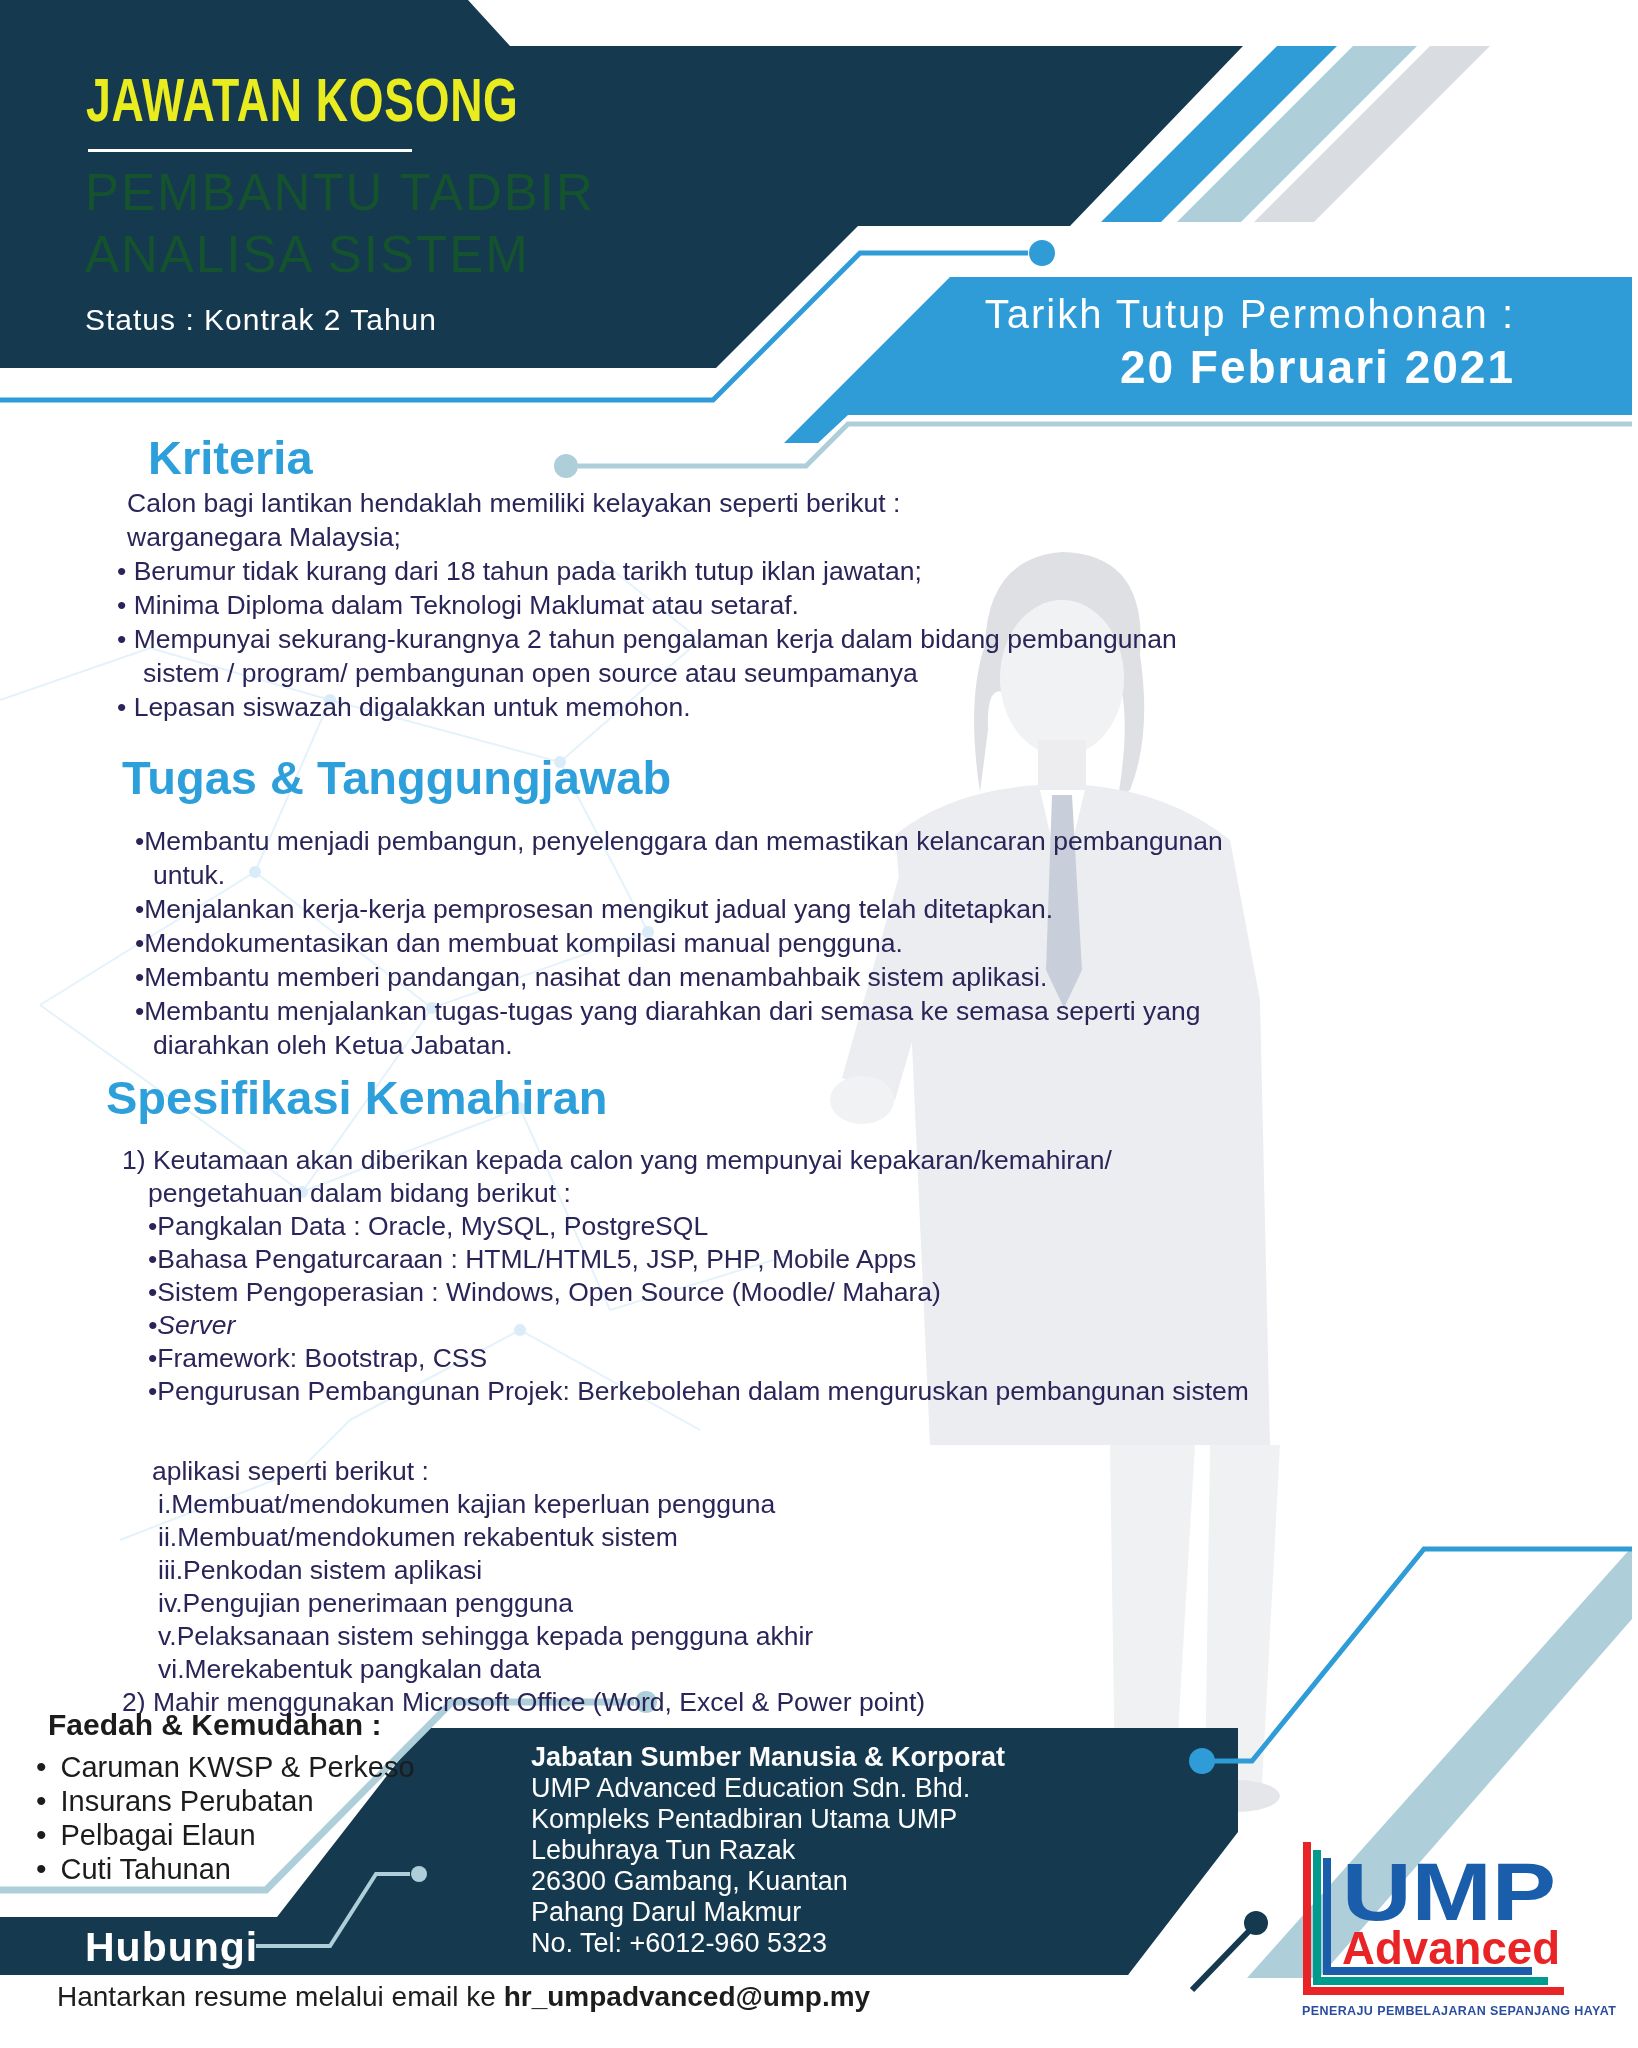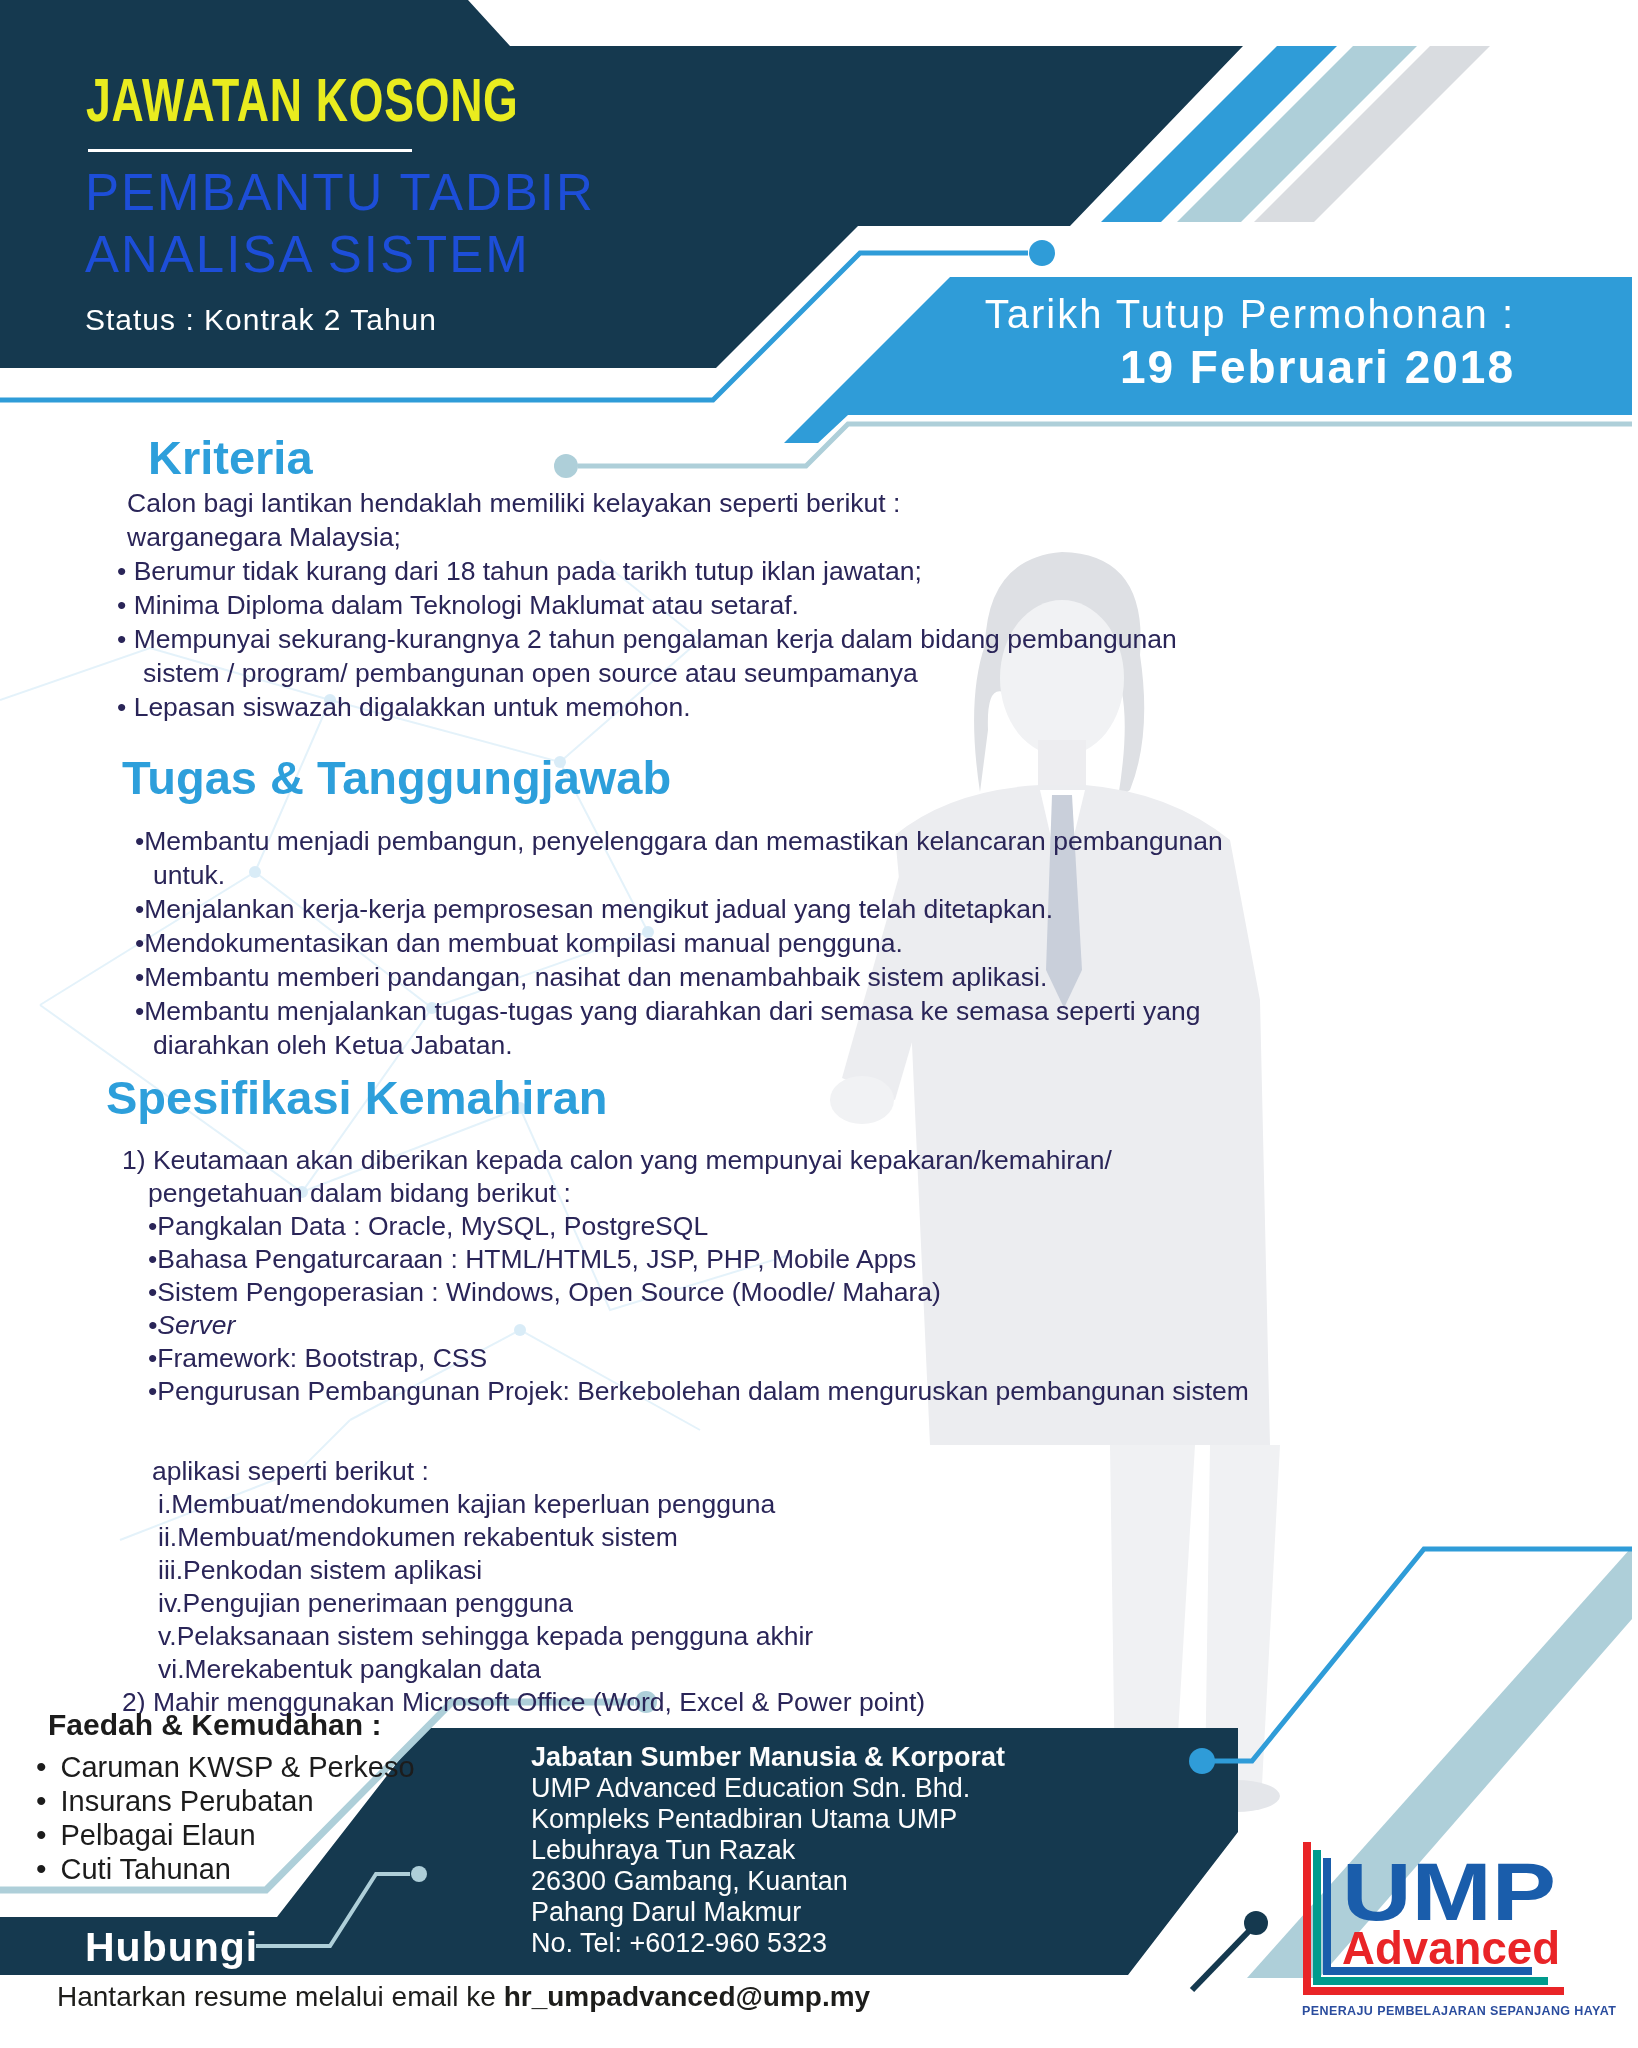--- a/index.html
+++ b/index.html
@@ -15,21 +15,21 @@
   #footer-shape{left:0;top:0;width:1638px;height:2048px;background:#15394f;z-index:2;
     clip-path:polygon(0px 1917px,277px 1917px,424px 1728px,1238px 1728px,1238px 1832px,1128px 1975px,0px 1975px);}
   svg{display:block;}
   #decor{left:0;top:0;z-index:3;pointer-events:none;}
   #network{left:0;top:0;z-index:1;pointer-events:none;}
   #person{left:800px;top:540px;z-index:0;pointer-events:none;}
   
   #title{left:86px;top:64px;font-size:62px;font-weight:bold;color:#e9ec1f;z-index:4;
          transform:scaleX(.72);transform-origin:left top;letter-spacing:1px;white-space:nowrap;}
   #title-rule{left:88px;top:149px;width:324px;height:3px;background:#ffffff;z-index:4;}
-  #subtitle{left:85px;top:162px;font-size:51px;line-height:62px;color:#1d4ed8;z-index:4;letter-spacing:2px;}
+  #subtitle{left:85px;top:162px;font-size:51px;line-height:62px;color:#14532d;z-index:4;letter-spacing:2px;}
   #status{left:85px;top:303px;font-size:30px;color:#ffffff;z-index:4;letter-spacing:1px;}
   
   #deadline{left:700px;top:289px;width:815px;text-align:right;color:#ffffff;z-index:4;}
   #deadline .l1{font-size:40px;letter-spacing:2px;line-height:50px;}
   #deadline .l2{font-size:46px;font-weight:bold;letter-spacing:2px;line-height:56px;}
   
   .heading{font-weight:bold;color:#2d9fdb;font-size:47px;z-index:4;white-space:nowrap;}
   #kriteria-h{left:148px;top:430px;}
   #tugas-h{left:122px;top:750px;}
   #spes-h{left:106px;top:1070px;}
@@ -134,21 +134,21 @@
   <div id="title" class="abs">JAWATAN KOSONG</div>
   <div id="title-rule" class="abs"></div>
   <div id="subtitle" class="abs">
     <div>PEMBANTU TADBIR</div>
     <div>ANALISA SISTEM</div>
   </div>
   <div id="status" class="abs">Status : Kontrak 2 Tahun</div>
 
   <div id="deadline" class="abs">
     <div class="l1">Tarikh Tutup Permohonan :</div>
-    <div class="l2">19 Februari 2018</div>
+    <div class="l2">20 Februari 2021</div>
   </div>
 
   <div id="kriteria-h" class="abs heading">Kriteria</div>
   <div id="kriteria-b" class="abs body">
 
   <div class="ln i1">Calon bagi lantikan hendaklah memiliki kelayakan seperti berikut :</div>
       <div class="ln i1">warganegara Malaysia;</div>
       <div class="ln i0">• Berumur tidak kurang dari 18 tahun pada tarikh tutup iklan jawatan;</div>
       <div class="ln i0">• Minima Diploma dalam Teknologi Maklumat atau setaraf.</div>
       <div class="ln i0">• Mempunyai sekurang-kurangnya 2 tahun pengalaman kerja dalam bidang pembangunan</div>

